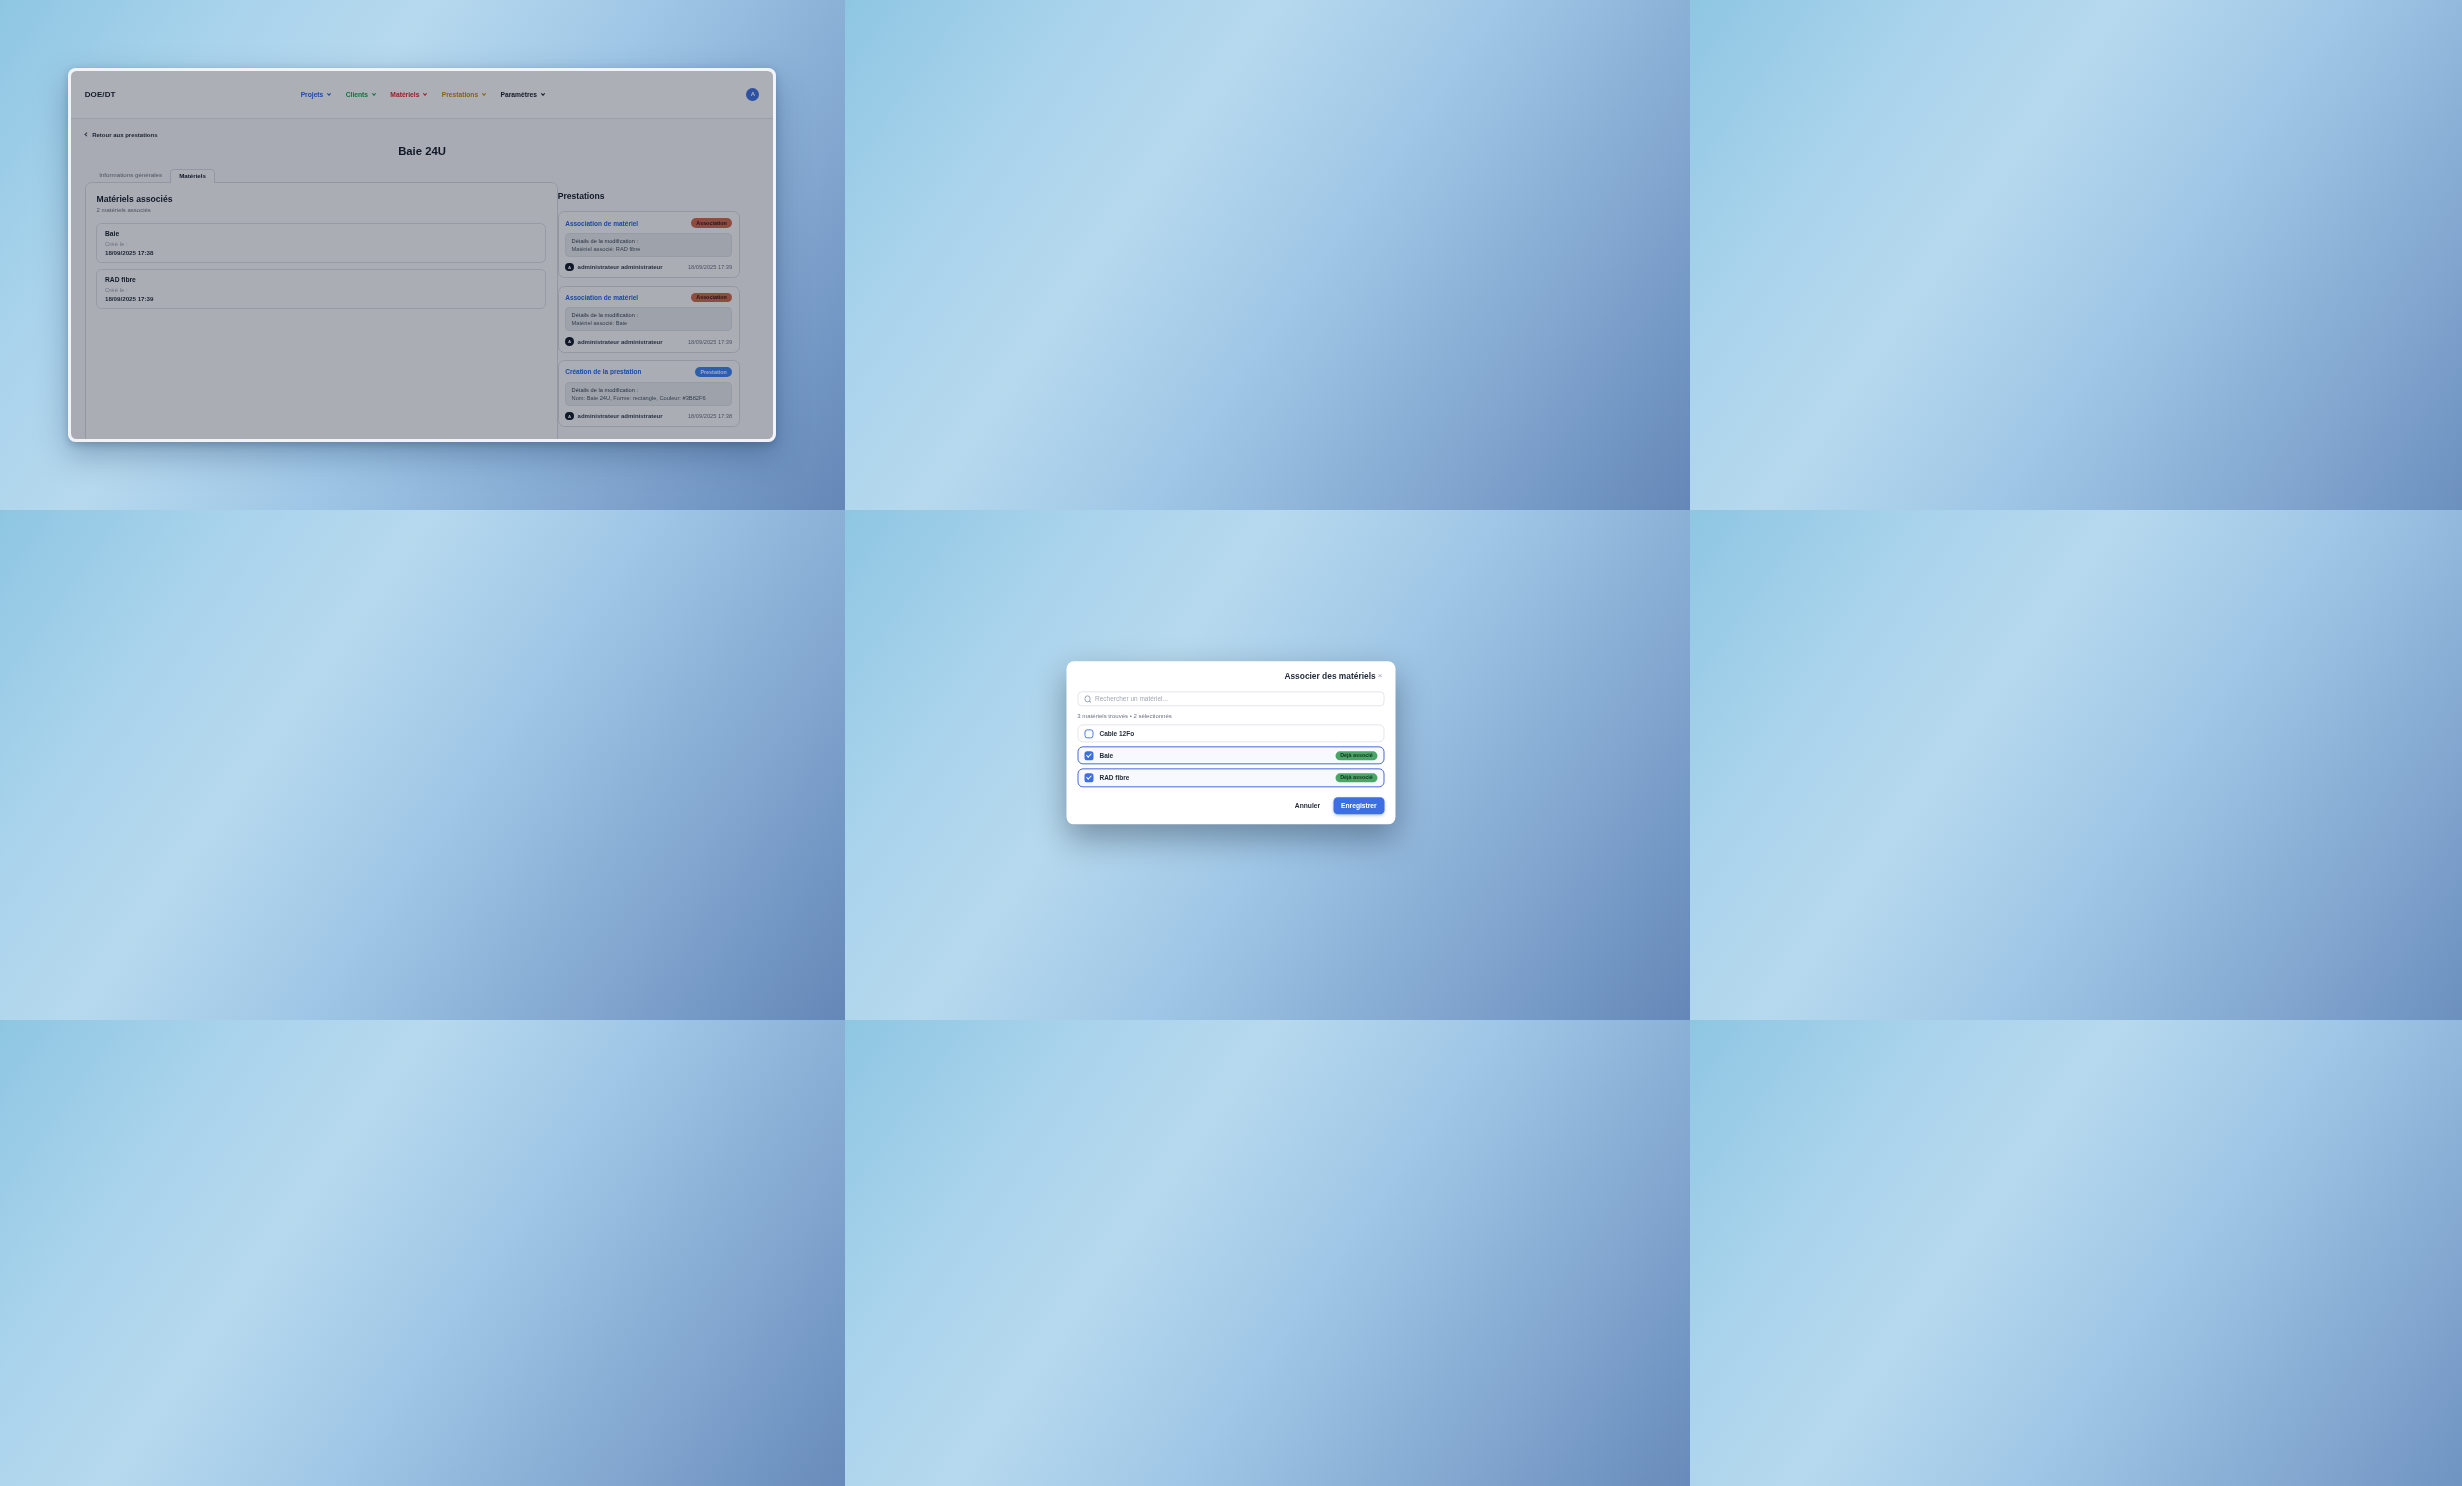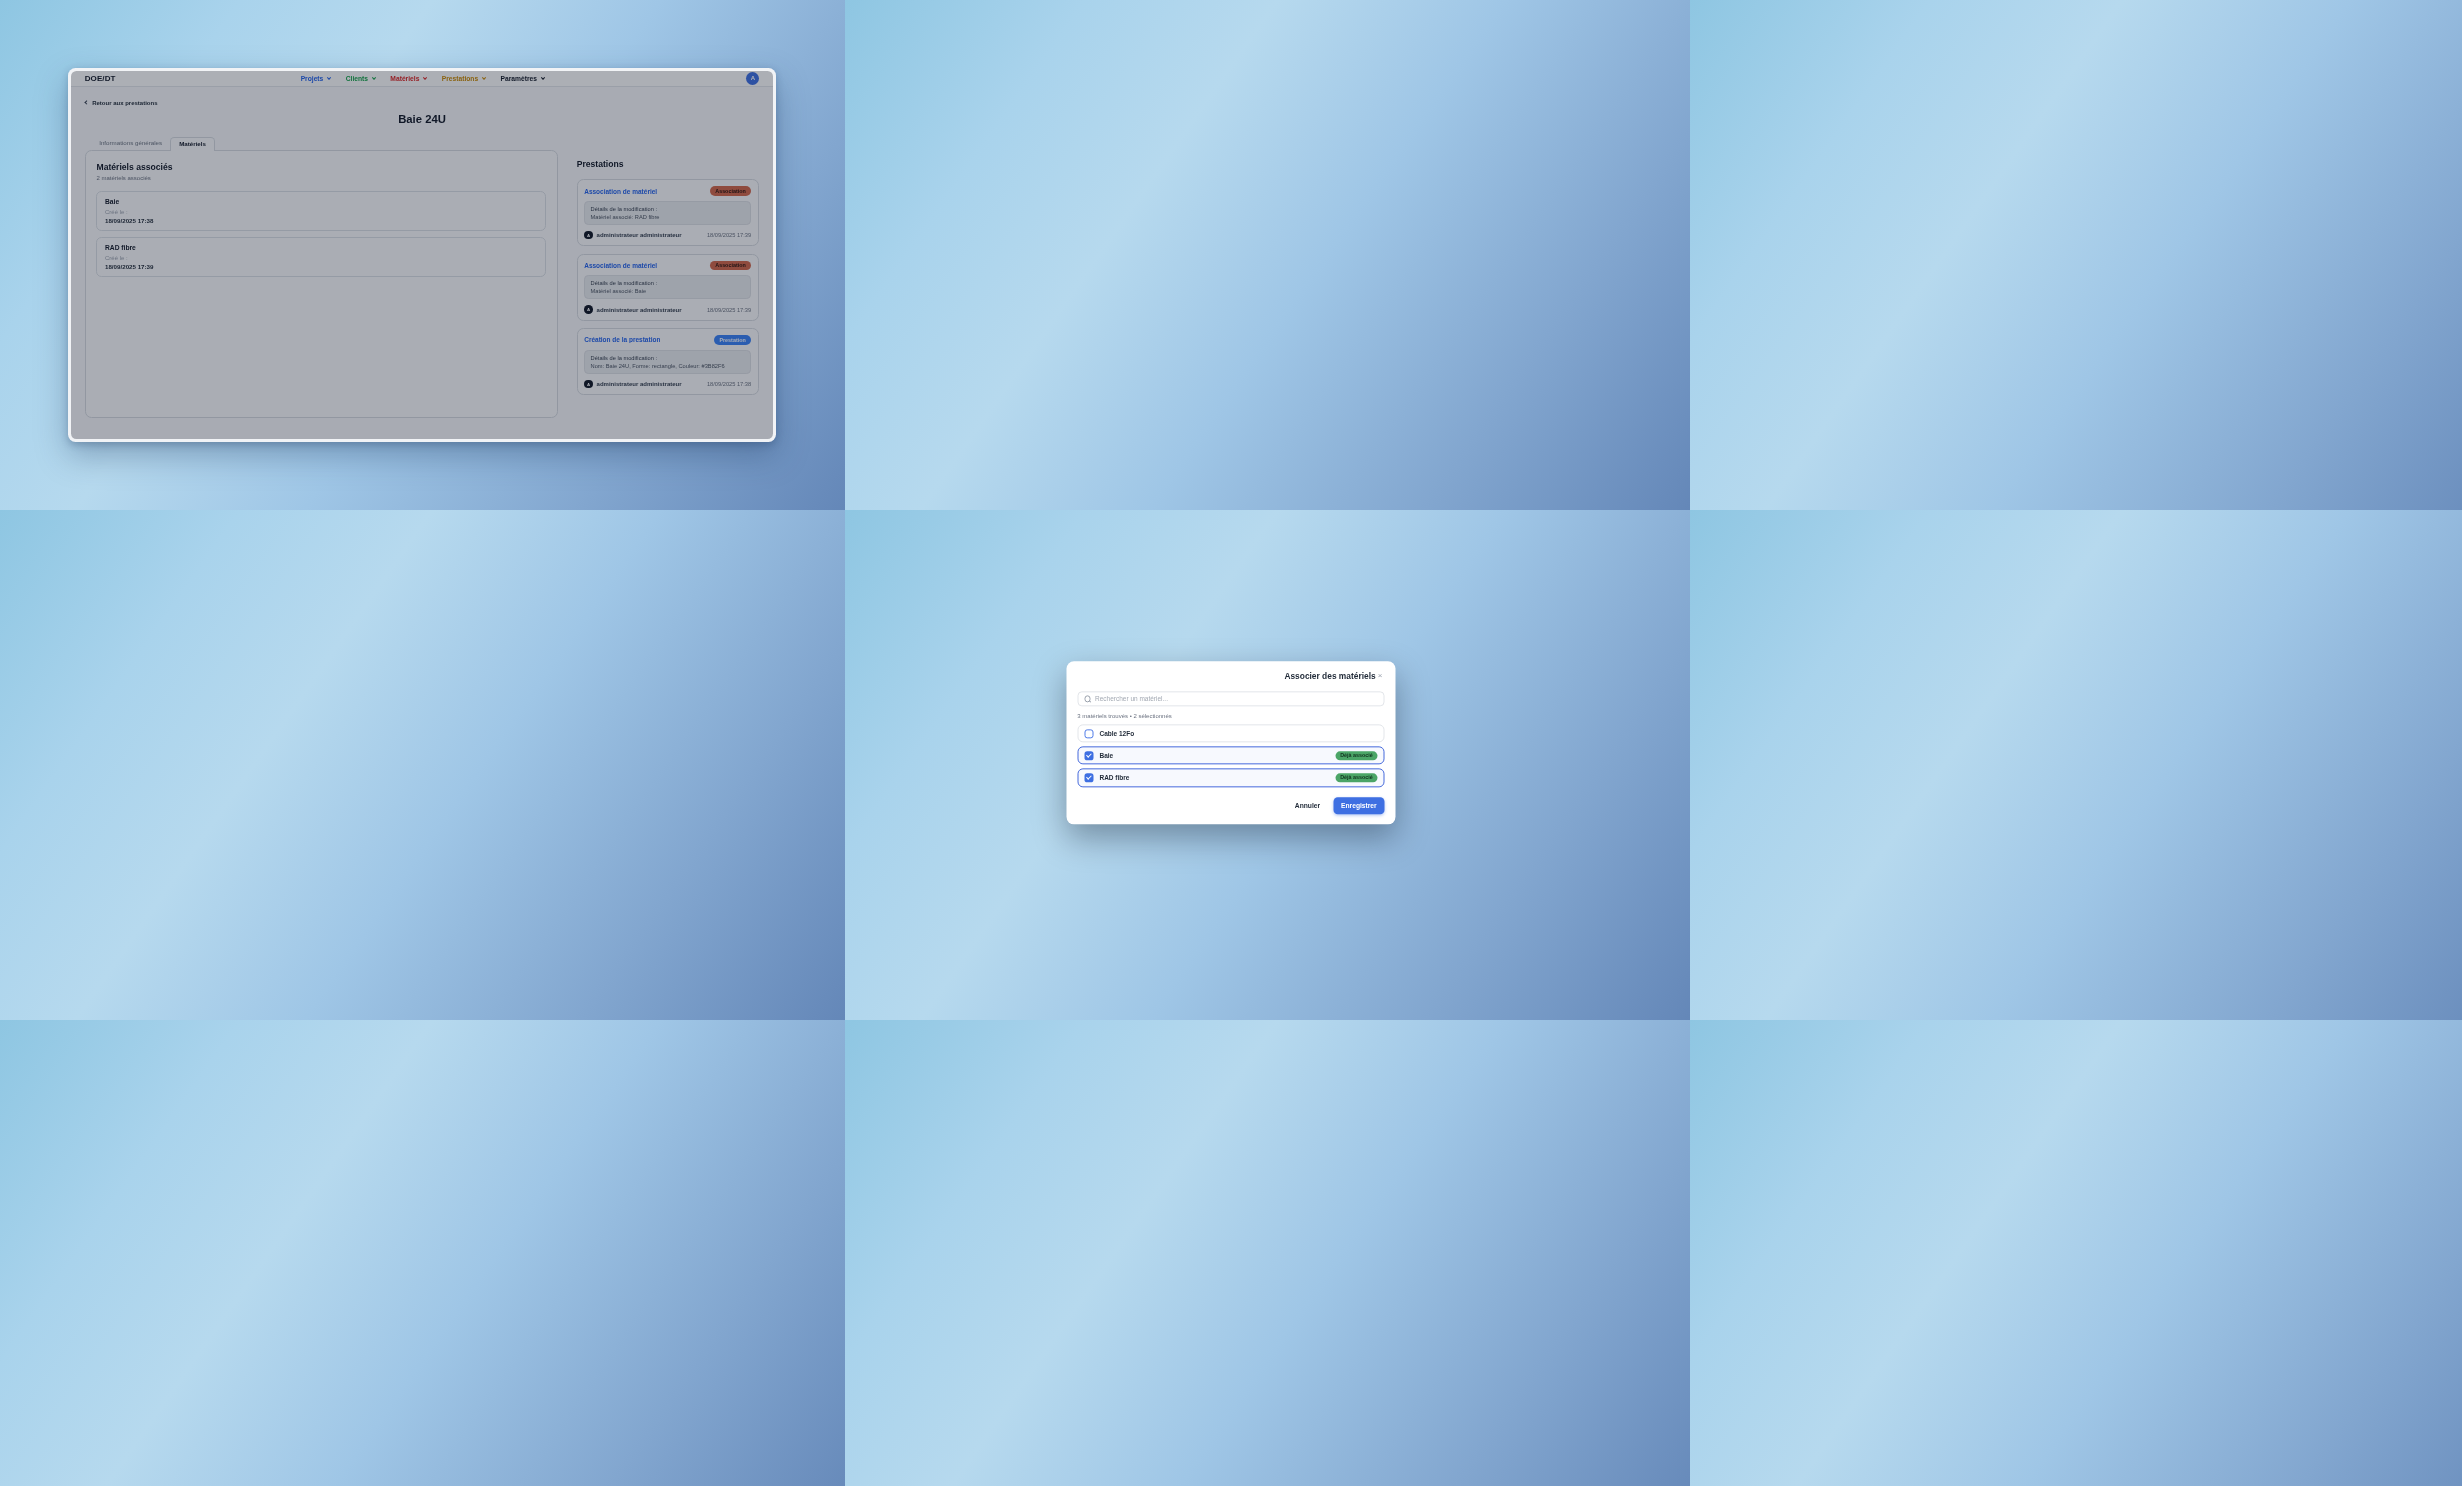--- a/index.html
+++ b/index.html
@@ -16,21 +16,21 @@
     background:#f1f3f6; border-radius:7.5px; padding:2.7px;
     box-shadow:0 13px 32px rgba(30,58,98,.35), 0 2.2px 7.5px rgba(30,58,98,.25);
   }
   .page {
     position:relative; width:100%; height:100%; border-radius:5.4px; overflow:hidden;
     background:#f7f8fa;
   }
 
   
   .app-header {
-    height:16px; background:#fdfdfd; border-bottom:0.5px solid #e3e6ea;
+    height:48px; background:#fdfdfd; border-bottom:0.5px solid #e3e6ea;
     display:flex; align-items:center; padding:0 14px; position:relative;
   }
   .logo { font-size:8px; font-weight:700; letter-spacing:0.1px; cursor:pointer; }
   .nav {
     position:absolute; left:50%; transform:translateX(-50%);
     display:flex; gap:16px; align-items:center;
   }
   .nav-item { display:flex; align-items:center; gap:3.2px; font-size:6.7px; font-weight:700; cursor:pointer; }
   .nav-projets { color:#2563eb; } .nav-clients { color:#16a34a; }
   .nav-materiels { color:#dc2626; } .nav-prestations { color:#ca8a04; }
@@ -49,21 +49,21 @@
   .page-title { margin-top:7px; font-size:11.3px; font-weight:800; color:#111827;text-align:center; }
 
   .tabs { margin-top:12px; display:flex; padding-left:6.5px; position:relative; z-index:2; }
   .tab { font-size:6.2px; padding:2.7px 8px 3.2px; color:#6b7280; cursor:pointer; }
   .tab.active {
     color:#111827; font-weight:600; background:#fbfbfc;
     border:0.5px solid #d6dae0; border-bottom:none; border-radius:4.3px 4.3px 0 0;
     margin-bottom:-0.5px;
   }
 
-  .columns { display:flex; gap:19px; align-items:flex-start; }
+  .columns { display:flex; align-items:flex-start; }
   .panel-left {
     width:473px; height:268px; background:#fbfbfc;
     border:0.5px solid #d6dae0; border-radius:6.5px; padding:10.8px;
   }
   .panel-title { font-size:8.6px; font-weight:800; color:#111827; }
   .panel-sub { margin-top:3.2px; font-size:6px; color:#6b7280; }
   .mat-cards { margin-top:9.7px; display:flex; flex-direction:column; gap:6px; }
   .mat-card { border:0.5px solid #dbdfe5; border-radius:5.4px; padding:6px 7.5px; }
   .mat-name { font-size:6.7px; font-weight:700; color:#111827; }
   .mat-created-label { margin-top:4.3px; font-size:6px; color:#9ca3af; }

